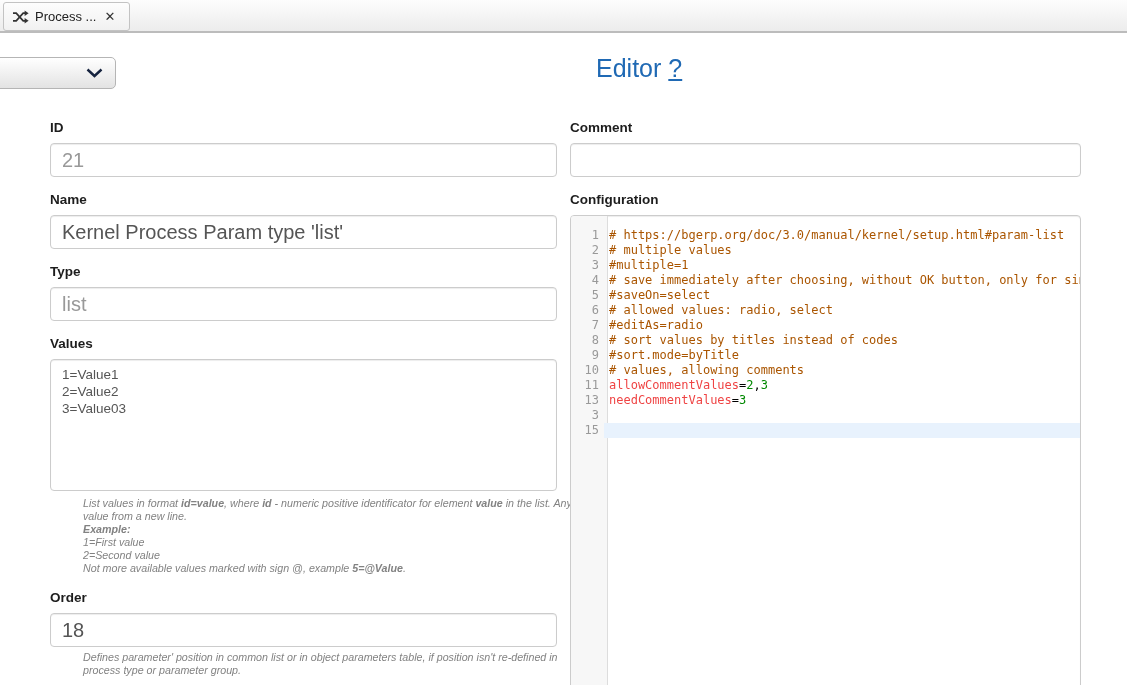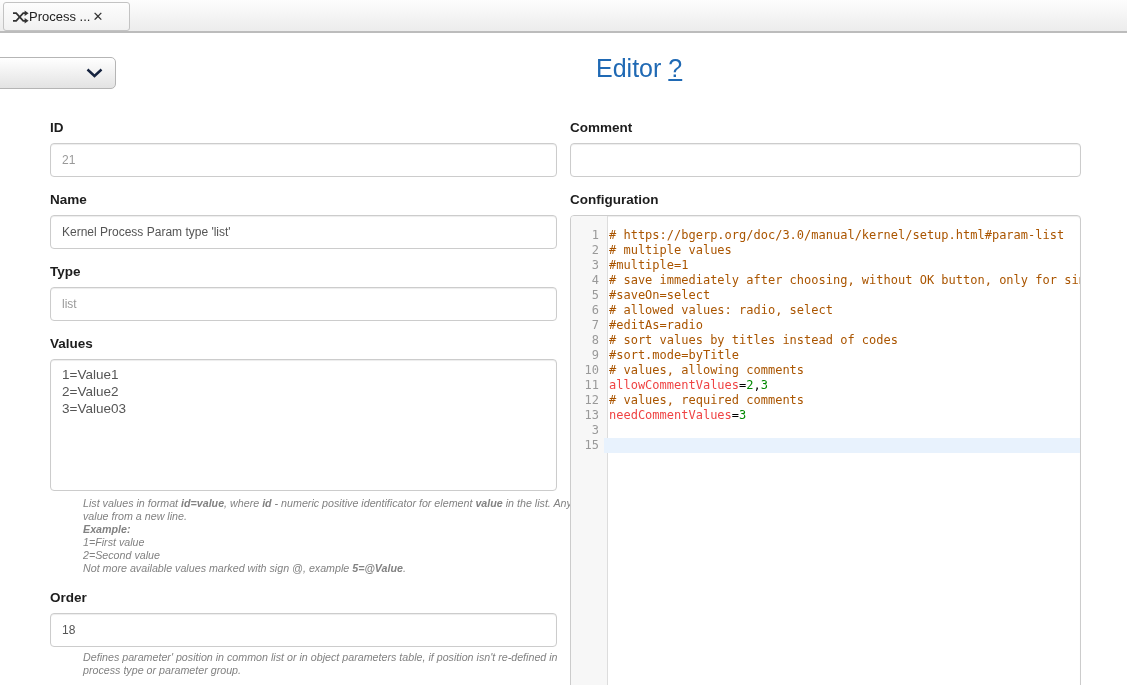--- a/index.html
+++ b/index.html
@@ -12,21 +12,21 @@
   
   .topbar {
     position:absolute; left:0; top:0; width:100%; height:33px;
     background:linear-gradient(#fdfdfd,#ececec);
     border-bottom:2px solid #bcbcbc;
   }
   .tab {
     position:absolute; left:3px; top:2px; width:127px; height:29px;
     border:1px solid #c3c3c3; border-radius:3px;
     background:linear-gradient(#fdfdfd,#f1f1f1);
-    display:flex; align-items:center; padding:0 8px; cursor:pointer;
+    display:flex; align-items:center; padding:0 8px; gap:6px; cursor:pointer;
   }
   .tab-label { font-size:13px; color:#222; white-space:nowrap; }
   .tab-close { font-size:13px; color:#333; margin-left:2px; line-height:1; }
 
   
   .toolbar-select {
     position:absolute; left:-20px; top:57px; width:136px; height:32px;
     border:1px solid #b5b5b5; border-radius:5px;
     background:linear-gradient(#ffffff,#e3e3e3);
     display:flex; align-items:center; justify-content:flex-end;
@@ -35,21 +35,21 @@
 
   
   .title { position:absolute; left:596px; top:54px; font-size:25px; color:#1f69b4; white-space:nowrap; }
   .title a { color:#1f69b4; text-decoration:underline; margin-left:7px; cursor:pointer; }
 
   
   .f-label { position:absolute; font-size:13.5px; font-weight:bold; color:#1d1d1d; }
   .f-input {
     position:absolute; height:34px; border:1px solid #ccc; border-radius:4px;
     background:#fff; box-shadow:inset 0 1px 1px rgba(0,0,0,.075);
-    font-family:"Liberation Sans", sans-serif; font-size:12px; color:#555;
+    font-family:"Liberation Sans", sans-serif; font-size:20px; color:#555;
     padding:6px 11px; outline:none; width:507px;
   }
   .f-input.gray { color:#999; }
   .f-area {
     position:absolute; border:1px solid #ccc; border-radius:4px; background:#fff;
     box-shadow:inset 0 1px 1px rgba(0,0,0,.075);
     font-family:"Liberation Sans", sans-serif; font-size:13.5px; color:#555;
     padding:6px 11px; line-height:17px; outline:none; resize:none;
   }
   .help {
@@ -176,24 +176,20 @@
         </div>
         <div class="cm-line">
           <span class="cm-num">10</span>
           <span class="cm-code"><span class="tk-comment"># values, allowing comments</span></span>
         </div>
         <div class="cm-line">
           <span class="cm-num">11</span>
           <span class="cm-code"><span class="tk-key">allowCommentValues</span><span class="tk-plain">=</span><span class="tk-num">2</span><span class="tk-plain">,</span><span class="tk-num">3</span></span>
         </div>
         <div class="cm-line">
-          <span class="cm-num">12</span>
-          <span class="cm-code"><span class="tk-comment"># values, required comments</span></span>
-        </div>
-        <div class="cm-line">
           <span class="cm-num">13</span>
           <span class="cm-code"><span class="tk-key">needCommentValues</span><span class="tk-plain">=</span><span class="tk-num">3</span></span>
         </div>
         <div class="cm-line">
           <span class="cm-num">3</span>
           <span class="cm-code"></span>
         </div>
         <div class="cm-line active">
           <span class="cm-num">15</span>
           <span class="cm-code"></span>

